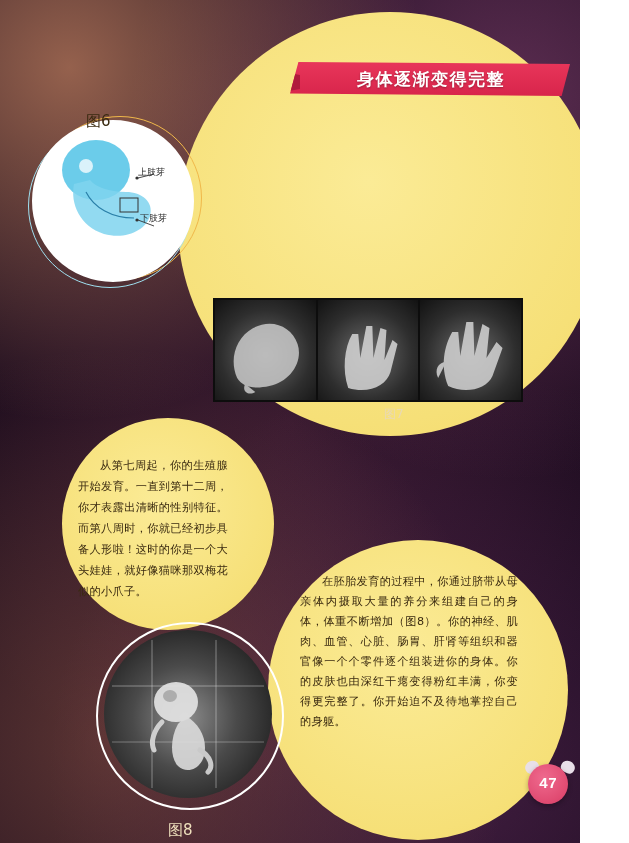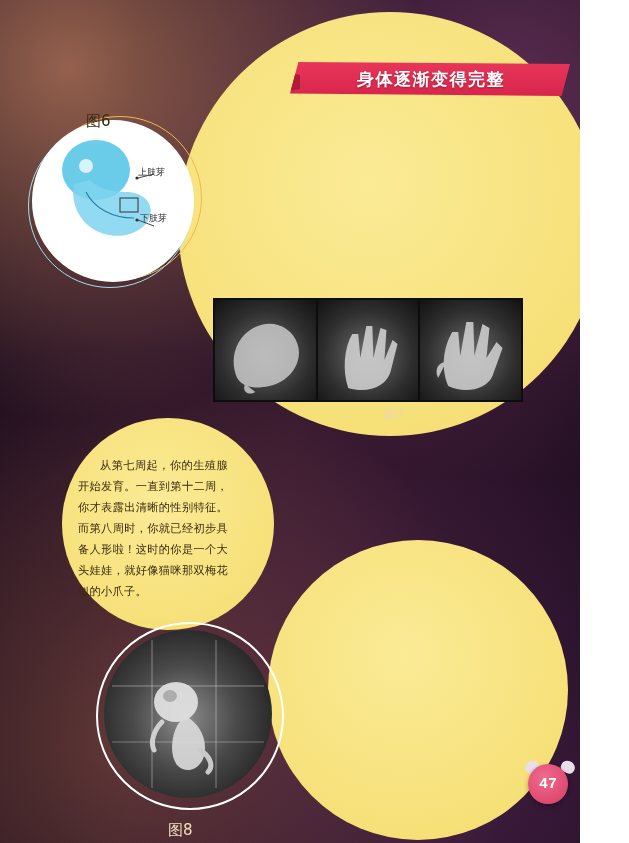--- a/index.html
+++ b/index.html
@@ -320,20 +320,21 @@
       <svg width="100%" height="100%" viewBox="0 0 100 100" preserveAspectRatio="none">
         <path d="M28 86 C20 66 24 46 32 32 L38 32 L40 56 L46 22 L53 22 L54 56 L62 24 L69 28 L66 58 L76 42 L82 48 L72 76 C66 90 44 94 28 86 Z" fill="#cfcfcf" opacity="0.88"></path>
         <path d="M26 62 C18 62 14 70 18 78" fill="#bdbdbd"></path>
       </svg>
     </div>
   </div>
   <div class="fig7-caption">图7</div>
 
   <div class="para para-left">从第七周起，你的生殖腺开始发育。一直到第十二周，你才表露出清晰的性别特征。而第八周时，你就已经初步具备人形啦！这时的你是一个大头娃娃，就好像猫咪那双梅花似的小爪子。</div>
 
+  <div class="para para-bottom">在胚胎发育的过程中，你通过脐带从母亲体内摄取大量的养分来组建自己的身体，体重不断增加（图8）。你的神经、肌肉、血管、心脏、肠胃、肝肾等组织和器官像一个个零件逐个组装进你的身体。你的皮肤也由深红干瘪变得粉红丰满，你变得更完整了。你开始迫不及待地掌控自己的身躯。</div>
 
   <div class="fig8-wrap">
     <div class="fig8-disc">
       <svg width="168" height="168" viewBox="0 0 168 168">
         <line x1="48" y1="10" x2="48" y2="158" stroke="#e8e8e8" stroke-width="0.8" opacity="0.55"></line>
         <line x1="112" y1="10" x2="112" y2="158" stroke="#e8e8e8" stroke-width="0.8" opacity="0.55"></line>
         <line x1="8" y1="56" x2="160" y2="56" stroke="#e8e8e8" stroke-width="0.8" opacity="0.55"></line>
         <line x1="8" y1="112" x2="160" y2="112" stroke="#e8e8e8" stroke-width="0.8" opacity="0.45"></line>
         <ellipse cx="72" cy="72" rx="22" ry="20" fill="#e3e3e3" opacity="0.92"></ellipse>
         <path d="M82 86 C96 94 104 110 100 126 C96 140 82 144 74 136 C66 128 66 108 74 94 Z" fill="#dcdcdc" opacity="0.9"></path>

